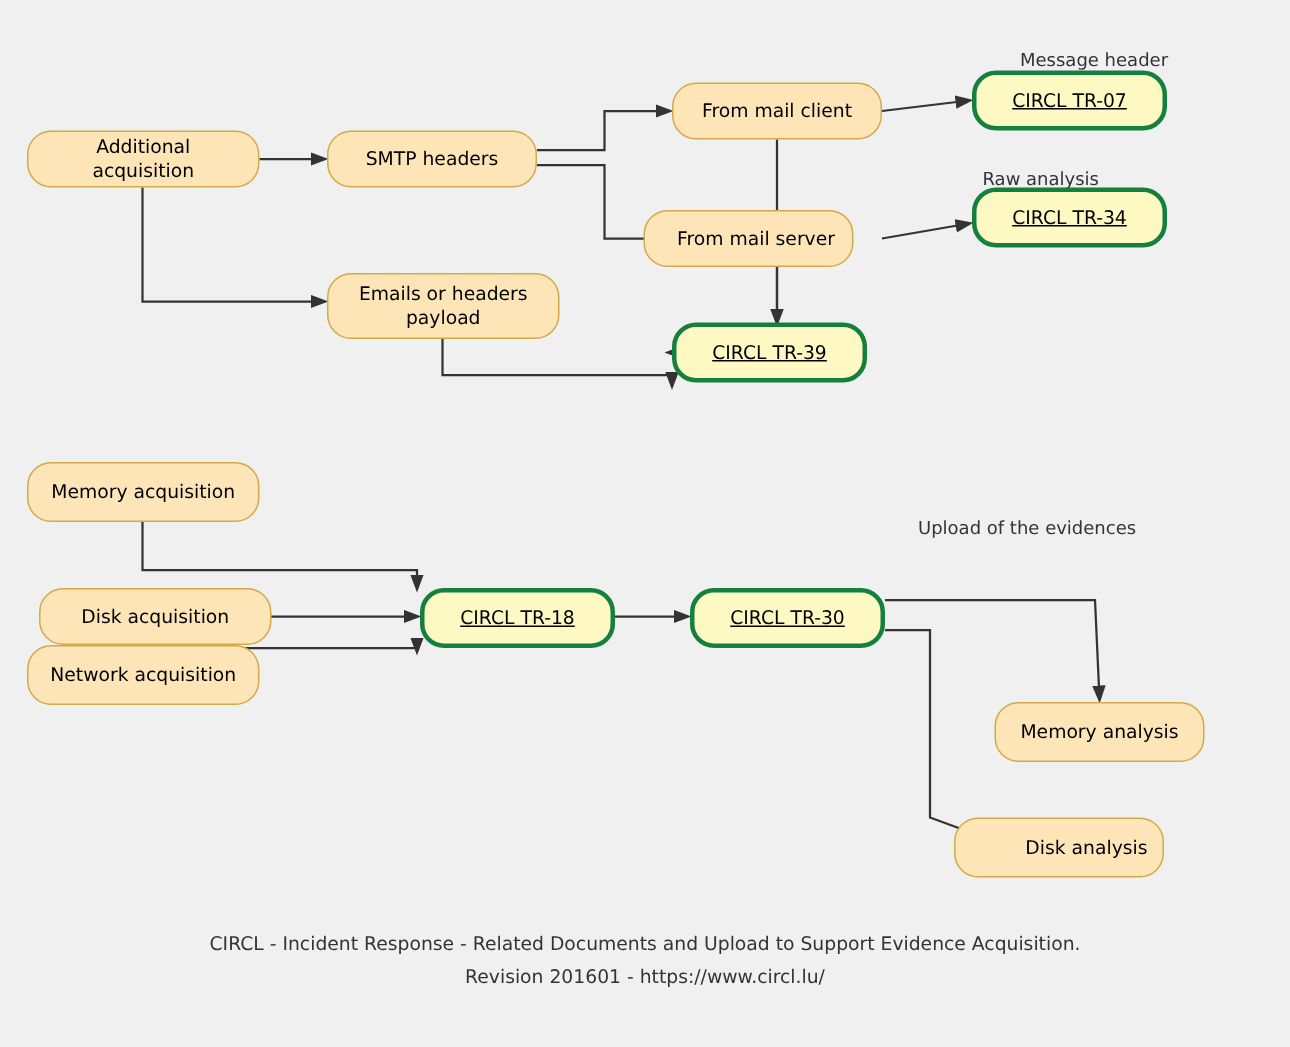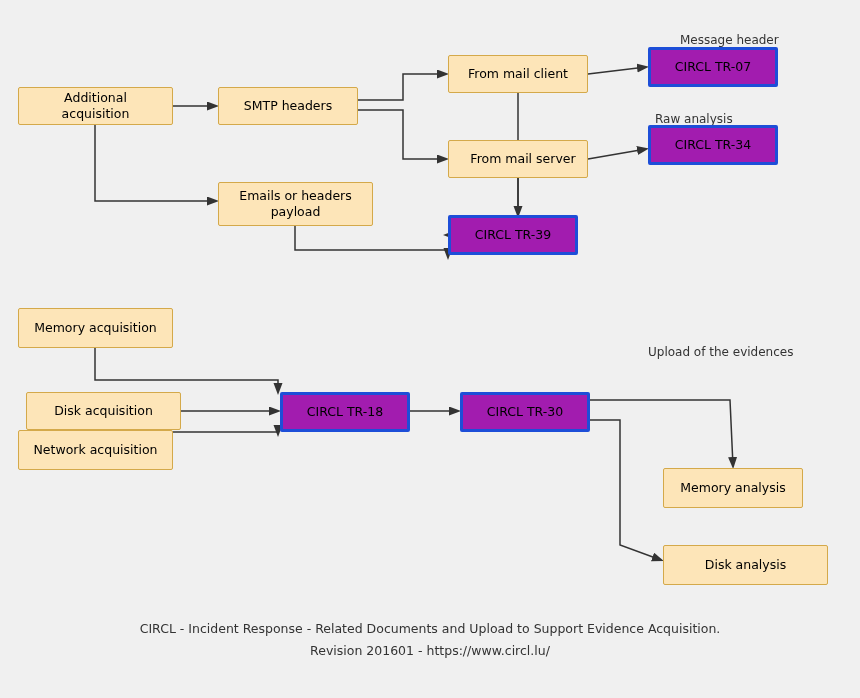--- a/index.html
+++ b/index.html
@@ -17,31 +17,32 @@
       width: 860px;
       height: 698px;
     }
     .node {
       position: absolute;
       display: flex;
       align-items: center;
       justify-content: center;
       text-align: center;
       padding: 6px 10px;
-      border-radius: 2px;
+      border-radius: 16px;
       font-size: 12.5px;
       line-height: 1.3;
     }
     .node-plain {
       background: #fde5b8;
       border: 1.5px solid #d4a94a;
     }
     .node-highlight {
-      background: #a21caf;
-      border: 3px solid #1d4ed8;
+      background: #fef9c3;
+      border: 3px solid #15803d;
+      text-decoration: underline;
     }
     .label-text {
       position: absolute;
       font-size: 12px;
       color: #333;
     }
     .footer-text {
       position: absolute;
       text-align: center;
       font-size: 12.5px;
@@ -116,21 +117,21 @@
   </div>
 
   <div class="node node-plain" style="left:218px; top:182px; width:155px; height:44px;">
     <span>Emails or headers payload</span>
   </div>
 
   <div class="node node-plain" style="left:448px; top:55px; width:140px; height:38px;">
     <span>From mail client</span>
   </div>
 
-  <div class="node node-plain" style="left:448px; top:140px; width:140px; height:38px;padding-left:20px;">
+  <div class="node node-plain" style="left:429px; top:140px; width:140px; height:38px;padding-left:20px;">
     <span>From mail server</span>
   </div>
 
   <div class="label-text" style="left:652px; top:33px;margin-left:28px;">
     <span>Message header</span>
   </div>
 
   <div class="node node-highlight" style="left:648px; top:47px; width:130px; height:40px;">
     <span>CIRCL TR-07</span>
   </div>
@@ -160,29 +161,29 @@
   </div>
 
   <div class="node node-highlight" style="left:280px; top:392px; width:130px; height:40px;">
     <span>CIRCL TR-18</span>
   </div>
 
   <div class="node node-highlight" style="left:460px; top:392px; width:130px; height:40px;">
     <span>CIRCL TR-30</span>
   </div>
 
-  <div class="label-text" style="left:612px; top:345px;margin-left:36px;">
+  <div class="label-text" style="left:612px; top:345px;">
     <span>Upload of the evidences</span>
   </div>
 
   <div class="node node-plain" style="left:663px; top:468px; width:140px; height:40px;">
     <span>Memory analysis</span>
   </div>
 
-  <div class="node node-plain" style="left:663px; top:545px; width:165px; height:40px;">
+  <div class="node node-plain" style="left:636px; top:545px; width:140px; height:40px;justify-content:flex-end;">
     <span>Disk analysis</span>
   </div>
 
   <div class="footer-text" style="left:50px; bottom:62px; right:50px;">
     <span>CIRCL - Incident Response - Related Documents and Upload to Support Evidence Acquisition.</span>
   </div>
   <div class="footer-text" style="left:50px; bottom:40px; right:50px;">
     <span>Revision 201601 - https://www.circl.lu/</span>
   </div>
 </div>

